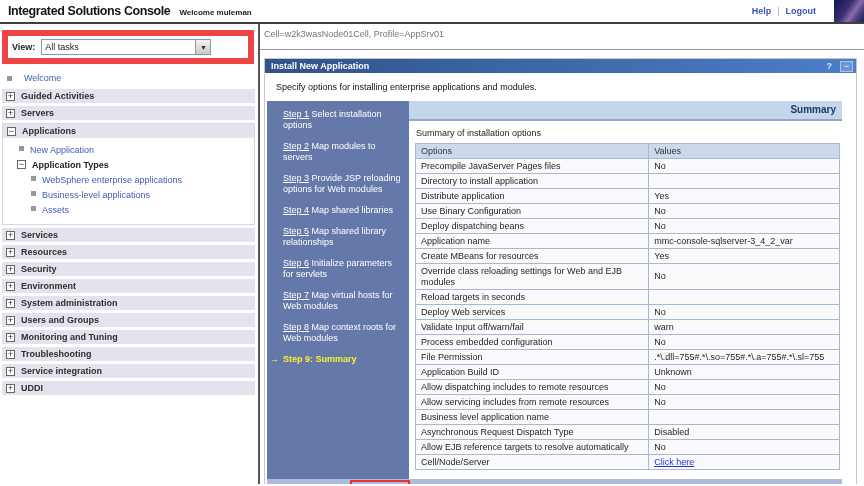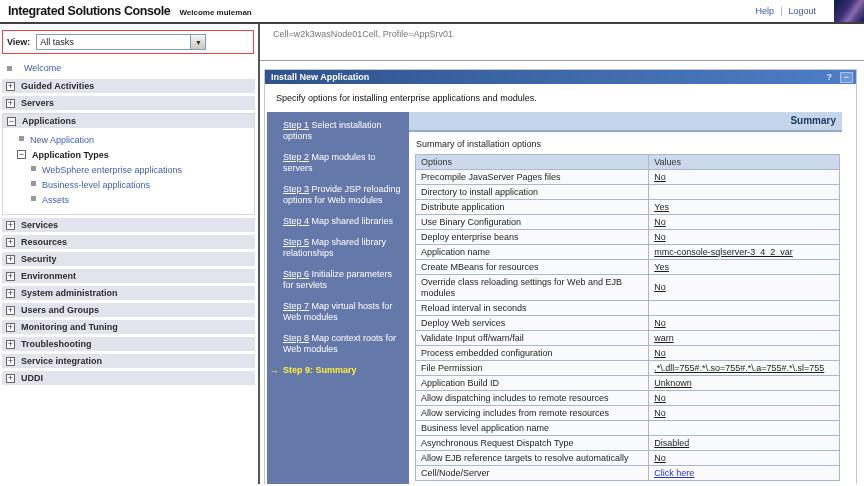--- a/index.html
+++ b/index.html
@@ -7,31 +7,31 @@
   body {
     width:864px; height:486px; overflow:hidden; background:#fff;
     font-family:"Liberation Sans","DejaVu Sans",sans-serif; font-size:9px; color:#222;
   }
   
   .topbar { height:24px; border-bottom:2px solid #3f3f3f; display:flex; align-items:center;
             padding-left:8px; background:#fff; }
   .app-title { font-size:12.5px; font-weight:bold; letter-spacing:-0.4px; color:#141414; }
   .welcome { font-size:8px; font-weight:bold; margin-left:9px; margin-top:2px; }
   .top-right { margin-left:auto; display:flex; align-items:center; height:100%; }
-  .toplink { color:#3a55b4; font-size:9px; text-decoration:none; margin:16px 6px; cursor:pointer; }
+  .toplink { color:#3a55b4; font-size:9px; text-decoration:none; margin:16px 6px; cursor:pointer;font-weight:bold; }
   .sep { color:#9aa6c0; }
   .logo { width:30px; height:22px; margin-left:12px;
           background:linear-gradient(125deg,#141d52 8%,#3b2f72 42%,#8a6ab0 62%,#50407e 78%,#23255e 95%); }
   
   .content { display:flex; height:460px; }
   .sidebar { width:258px; flex:0 0 auto; padding-top:5px; overflow:hidden; }
   .vdivider { width:2px; background:#555; }
   .main { flex:1; padding-top:5px; overflow:hidden; min-width:0; }
   
-  .view-box { margin:1px 4px 7px 2px; border:1px solid #ef4444; padding:3px 4px;
+  .view-box { margin:1px 4px 7px 2px; border:6px solid #ef4444; padding:3px 4px;
               display:flex; align-items:center; gap:6px; background:#fff; }
   .view-label { font-weight:bold; }
   .select { width:170px; height:16px; border:1px solid #7f9db9; display:flex; align-items:center; background:#fff; }
   .select-value { flex:1; padding-left:3px; }
   .select-btn { width:15px; height:14px; margin-right:0; background:linear-gradient(#f6f5f1,#cbc7be);
                 border-left:1px solid #7f9db9; font-size:7px; color:#333; display:flex;
                 align-items:center; justify-content:center; cursor:pointer; }
   .nav-welcome { display:flex; align-items:center; gap:12px; padding:2px 0 6px 7px; cursor:pointer; }
   .bullet { width:5px; height:5px; background:#97979f; display:inline-block; flex:0 0 auto; margin-top:1px; }
   .navlink { color:#4160b4; text-decoration:none; cursor:pointer; }
@@ -40,21 +40,21 @@
   .sec { background:#e3e3ed; padding:2px 4px; display:flex; align-items:center; gap:6px;
          font-weight:bold; color:#2e2e2e; cursor:pointer; }
   .expander { width:9px; height:9px; border:1px solid #666; background:#fff; font-size:9px;
               line-height:7px; text-align:center; color:#333; display:inline-block;
               font-weight:normal; flex:0 0 auto; }
   .sec-children { background:#fff; padding:5px 0 6px 0; }
   .child-row { display:flex; align-items:flex-start; gap:6px; padding:2px 0 3px 16px; cursor:pointer; }
   .group-row { font-weight:bold; color:#1d1d1d; padding-left:14px; }
   .subchild { padding-left:28px; }
   
-  .breadcrumb { color:#767676; padding-left:13px; margin-bottom:21px; }
+  .breadcrumb { color:#767676; padding-left:4px; margin-bottom:10px; }
   .crumb-rule { border:none; border-top:1px solid #9b9b9b; margin:0 0 8px 0; }
   .wizard { margin:0 7px 0 4px; border:1px solid #c6c6d0; background:#fff; }
   .titlebar { height:14px; background:linear-gradient(to right,#2f538b,#4d7ec6); display:flex;
               align-items:center; padding:0 3px 0 6px; color:#fff; }
   .titlebar-text { font-weight:bold; flex:1; }
   .help-q { font-weight:bold; color:#d9e6f8; margin-right:8px; cursor:pointer; }
   .minimize { width:13px; height:11px; background:#6e96d6; border:1px solid #a9c4ea; color:#fff;
               font-size:9px; line-height:8px; text-align:center; cursor:pointer; }
   .wizard-body { padding-top:7px; }
   .instruction { margin:2px 0 9px 11px; color:#101010; }
@@ -69,21 +69,21 @@
   .band { background:#c6d6ea; color:#1c3a66; font-weight:bold; font-size:10px;
           padding:3px 6px 4px 6px; border-bottom:2px solid #93a9c9;text-align:right; }
   .caption { margin:7px 0 5px 7px; color:#1d1d1d; }
   .summary-table { border-collapse:collapse; margin-left:6px; width:calc(100% - 8px);
                    border:1px solid #7291c9; }
   .summary-table th { background:#ccd9ec; font-weight:normal; text-align:left; color:#333; }
   .summary-table th, .summary-table td { border:1px solid #a9b8d2; padding:1.5px 5px;
                                          font-size:9px; line-height:11px; }
   .summary-table td { background:#fafafc; color:#1e1e1e; }
   .val-col, td.val { width:45%; }
-  td.val { word-break:break-all;text-decoration:underline; }
+  td.val { word-break:break-all; }
   .cell-link { color:#2233cc; text-decoration:underline; cursor:pointer; }
   .button-band { background:#adbcdc; margin:0 14px 0 2px; height:23px; display:flex;
                  align-items:center; padding-left:7px; }
   .btn { font-family:inherit; font-size:9px; color:#111; background:linear-gradient(#f9f9f7,#d6d3cc);
          border:1px solid #636363; box-shadow:inset 1px 1px 0 #fff, inset -1px -1px 0 #9a9a9a;
          padding:1px 12px; margin-right:15px; cursor:pointer; }
   .red-box { border:2px solid #e8332a; padding:2px 3px; margin-right:11px; display:inline-flex; }
   .red-box .btn { margin-right:0; }
 </style>
 </head>
@@ -267,37 +267,37 @@
                     </tr>
                     <tr>
                       <td class="opt">Distribute application</td>
                       <td class="val">Yes</td>
                     </tr>
                     <tr>
                       <td class="opt">Use Binary Configuration</td>
                       <td class="val">No</td>
                     </tr>
                     <tr>
-                      <td class="opt">Deploy enterprise beans</td>
+                      <td class="opt">Deploy dispatching beans</td>
                       <td class="val">No</td>
                     </tr>
                     <tr>
                       <td class="opt">Application name</td>
                       <td class="val">mmc-console-sqlserver-3_4_2_var</td>
                     </tr>
                     <tr>
                       <td class="opt">Create MBeans for resources</td>
                       <td class="val">Yes</td>
                     </tr>
                     <tr>
                       <td class="opt">Override class reloading settings for Web and EJB modules</td>
                       <td class="val">No</td>
                     </tr>
                     <tr>
-                      <td class="opt">Reload interval in seconds</td>
+                      <td class="opt">Reload targets in seconds</td>
                       <td class="val"></td>
                     </tr>
                     <tr>
                       <td class="opt">Deploy Web services</td>
                       <td class="val">No</td>
                     </tr>
                     <tr>
                       <td class="opt">Validate Input off/warn/fail</td>
                       <td class="val">warn</td>
                     </tr>

